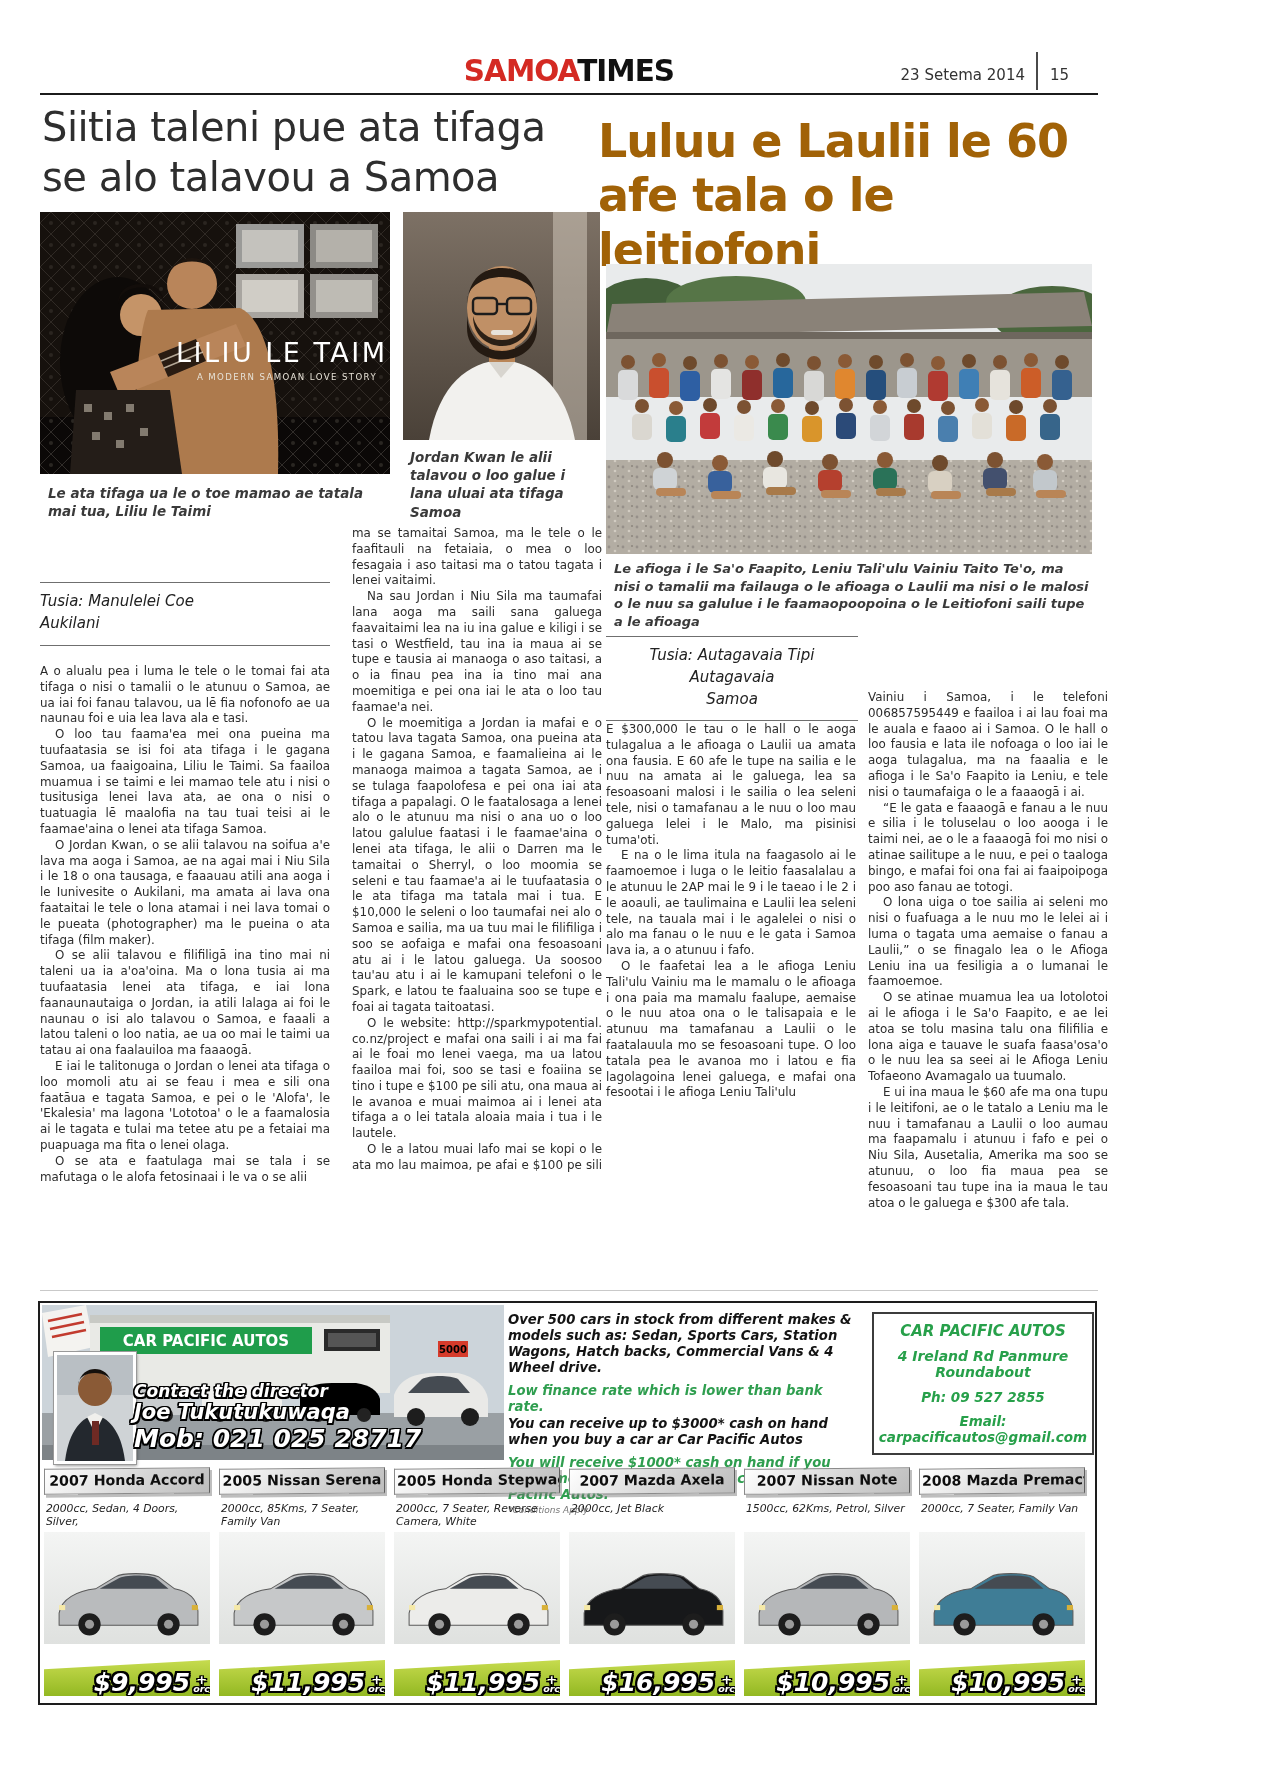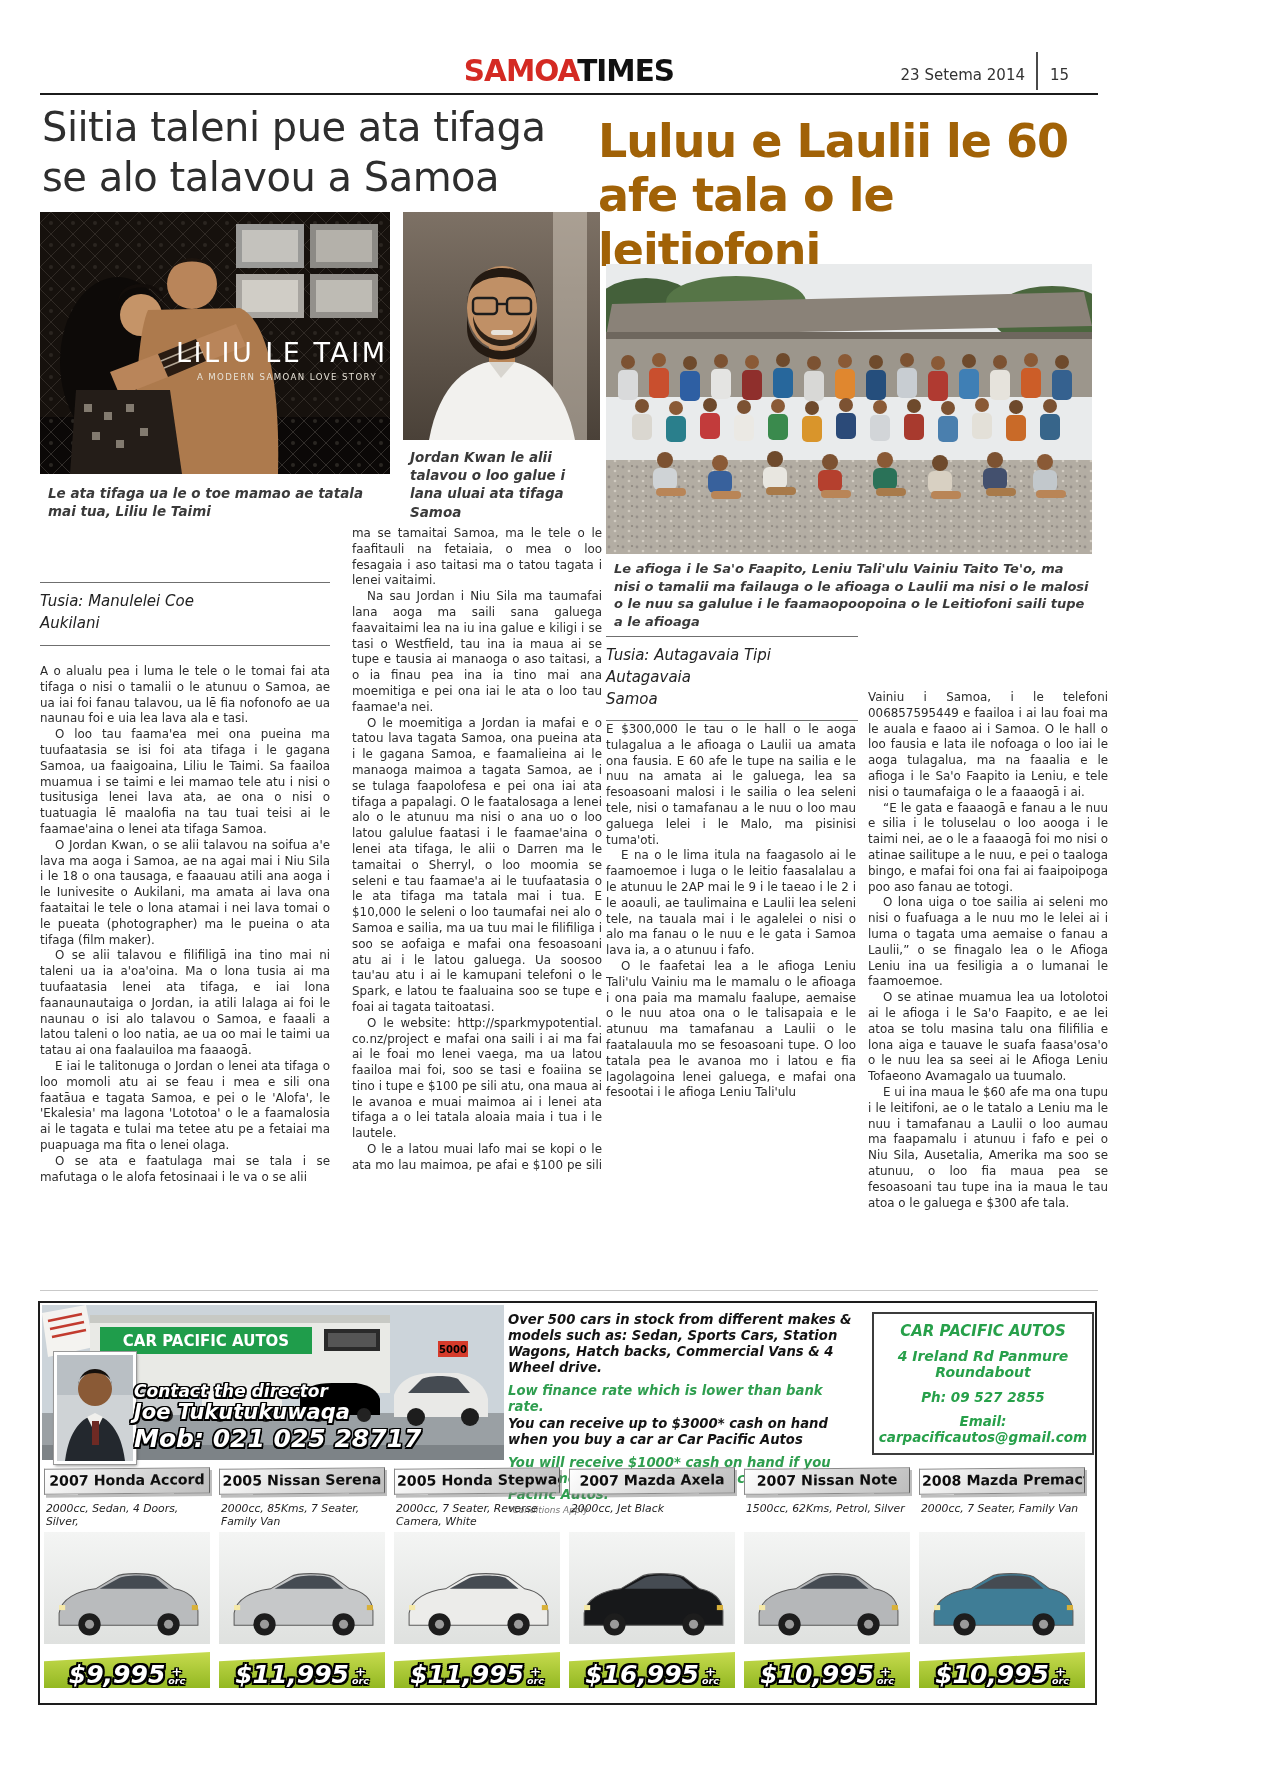--- a/index.html
+++ b/index.html
@@ -41,21 +41,21 @@
   .contact .c2{font-size:21px;}
   .contact .c3{font-size:25px;}
   .director{left:54px;top:1352px;width:76px;height:106px;border:3px solid #fff;outline:1px solid #999;box-shadow:1px 2px 3px rgba(0,0,0,.4);}
   
   .cards{left:44px;top:1468px;width:1049px;display:flex;gap:9px;}
   .car-card{width:166px;flex:0 0 166px;}
   .car-title{height:21px;background:linear-gradient(135deg,#ffffff,#d7d7d7 55%,#bdbdbd);border:1px solid #8a8a8a;border-right-color:#5f5f5f;box-shadow:2px 3px 0 rgba(110,110,110,.45);font-weight:bold;font-size:14.2px;color:#0e0e0e;text-align:center;padding:3px 2px 0 2px;white-space:nowrap;overflow:hidden;transform:skewY(-.6deg);}
   .car-desc{font-style:italic;font-size:10.8px;line-height:1.2;color:#222;margin:9px 2px 2px 2px;height:27px;overflow:hidden;}
   .car-photo{height:112px;background:linear-gradient(180deg,#f4f5f4,#dfe1df);display:flex;align-items:flex-end;justify-content:center;}
   .car-photo svg{display:block;width:152px;height:84px;}
-  .car-price{height:36px;margin-top:8px;background:linear-gradient(180deg,#c6db4e,#93b822);clip-path:polygon(0 26%,100% 0,100% 100%,0 100%);display:flex;align-items:flex-end;justify-content:center;gap:3px;padding-bottom:1px;box-sizing:border-box;}
+  .car-price{height:36px;margin-top:16px;background:linear-gradient(180deg,#c6db4e,#93b822);clip-path:polygon(0 26%,100% 0,100% 100%,0 100%);display:flex;align-items:flex-end;justify-content:flex-end;gap:3px;padding-bottom:1px;box-sizing:border-box;}
   .car-price .price{font-size:25px;line-height:1;text-shadow:-2px -2px 0 #000,2px -2px 0 #000,-2px 2px 0 #000,2px 2px 0 #000,-2px 0 0 #000,2px 0 0 #000,0 -2px 0 #000,0 2px 0 #000;}
   .orc-stack{display:flex;flex-direction:column;align-items:center;line-height:.8;padding-bottom:2px;}
   .orc-stack .plus{font-size:13px;}
   .orc-stack .orc{font-size:9.5px;}
 </style>
 </head>
 <body>
 
 <div class="abs brand">
   <span class="red">SAMOA</span><span class="blk">TIMES</span>
@@ -331,21 +331,21 @@
           <circle cx="9" cy="198" r="8" fill="#8a5a36"></circle>
           <rect x="-3" y="206" width="24" height="22" rx="6" fill="#c2c8cc"></rect>
           <rect x="0" y="226" width="30" height="8" rx="4" fill="#b98557"></rect>
         </g>
     </g>
   </svg>
 </div>
 
 <div class="abs caption" style="left:614px;top:560px;width:478px;font-size:13px;">Le afioga i le Sa'o Faapito, Leniu Tali'ulu Vainiu Taito Te'o, ma nisi o tamalii ma failauga o le afioaga o Laulii ma nisi o le malosi o le nuu sa galulue i le faamaopoopoina o le Leitiofoni saili tupe a le afioaga</div>
 
-<div class="abs byline-block" style="left:606px;top:636px;width:252px;">
+<div class="abs byline-block" style="left:606px;top:636px;width:252px;text-align:center;">
   <div>Tusia: Autagavaia Tipi Autagavaia</div>
   <div>Samoa</div>
 </div>
 
 <div class="abs body-col" style="left:606px;top:722px;width:250px;max-height:520px;">
 
 <p class="bp">E $300,000 le tau o le hall o le aoga tulagalua a le afioaga o Laulii ua amata ona fausia. E 60 afe le tupe na sailia e le nuu na amata ai le galuega, lea sa fesoasoani malosi i le sailia o lea seleni tele, nisi o tamafanau a le nuu o loo mau galuega lelei i le Malo, ma pisinisi tuma'oti.</p>
     <p class="bp">E na o le lima itula na faagasolo ai le faamoemoe i luga o le leitio faasalalau a le atunuu le 2AP mai le 9 i le taeao i le 2 i le aoauli, ae taulimaina e Laulii lea seleni tele, na tauala mai i le agalelei o nisi o alo ma fanau o le nuu e le gata i Samoa lava ia, a o atunuu i fafo.</p>
     <p class="bp">O le faafetai lea a le afioga Leniu Tali'ulu Vainiu ma le mamalu o le afioaga i ona paia ma mamalu faalupe, aemaise o le nuu atoa ona o le talisapaia e le atunuu ma tamafanau a Laulii o le faatalauula mo se fesoasoani tupe. O loo tatala pea le avanoa mo i latou e fia lagolagoina lenei galuega, e mafai ona fesootai i le afioga Leniu Tali'ulu</p>
   </div>

